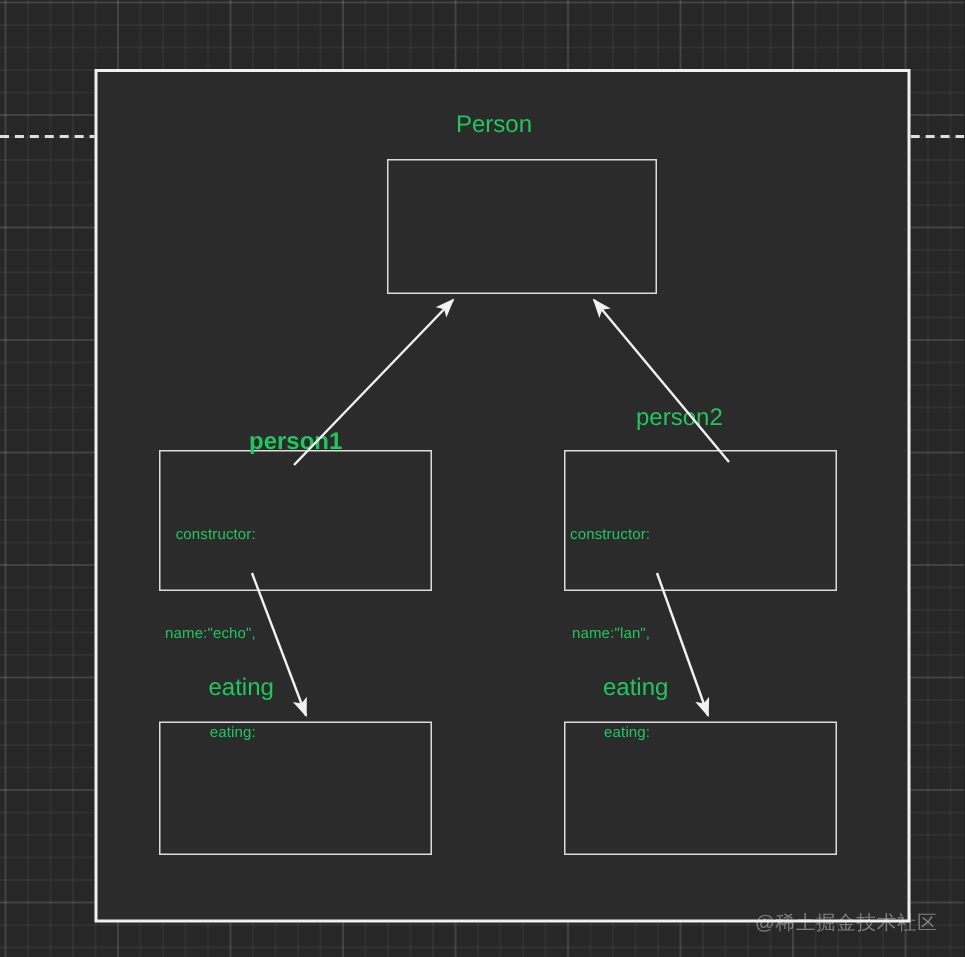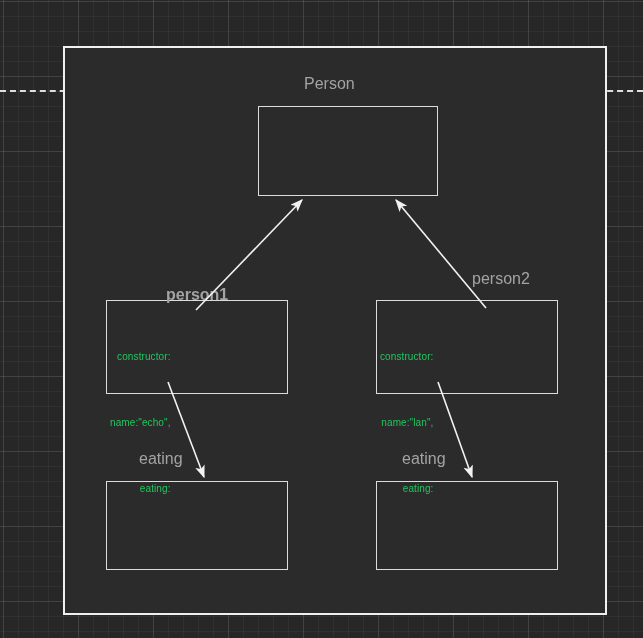--- a/index.html
+++ b/index.html
@@ -77,28 +77,28 @@
     letter-spacing: 0.1px;
     text-align: right;
   }
   .obj-text-1 { left: 110px; top: 302px; }
   .obj-text-2 { left: 380px; top: 302px; }
   .obj-line { display: block; }
 
   
   .lbl {
     position: absolute;
-    color: #a3a3a3;
+    color: #22c55e;
     font-size: 16px;
     line-height: 18px;
     white-space: nowrap;
   }
   .lbl-person   { left: 304px; top: 75px; }
   .lbl-person1  { left: 166px; top: 286px; font-weight: bold; }
-  .lbl-person2  { left: 424px; top: 270px; margin-left: 48px; }
+  .lbl-person2  { left: 424px; top: 270px; }
   .lbl-eating1  { left: 139px; top: 450px; }
   .lbl-eating2  { left: 402px; top: 450px; }
 
   
   .arrows {
     position: absolute;
     inset: 0;
     pointer-events: none;
   }
   
@@ -155,14 +155,15 @@
 
     <line x1="196" y1="310" x2="302" y2="200" stroke="#f2f2f2" stroke-width="1.6" marker-end="url(#arrowhead)"></line>
 
     <line x1="486" y1="308" x2="396" y2="200" stroke="#f2f2f2" stroke-width="1.6" marker-end="url(#arrowhead)"></line>
 
     <line x1="168" y1="382" x2="204" y2="477" stroke="#f2f2f2" stroke-width="1.6" marker-end="url(#arrowhead)"></line>
 
     <line x1="438" y1="382" x2="472" y2="477" stroke="#f2f2f2" stroke-width="1.6" marker-end="url(#arrowhead)"></line>
   </svg>
 
+  <div class="watermark">@稀土掘金技术社区</div>
 
 </div>
 
 </body></html>

